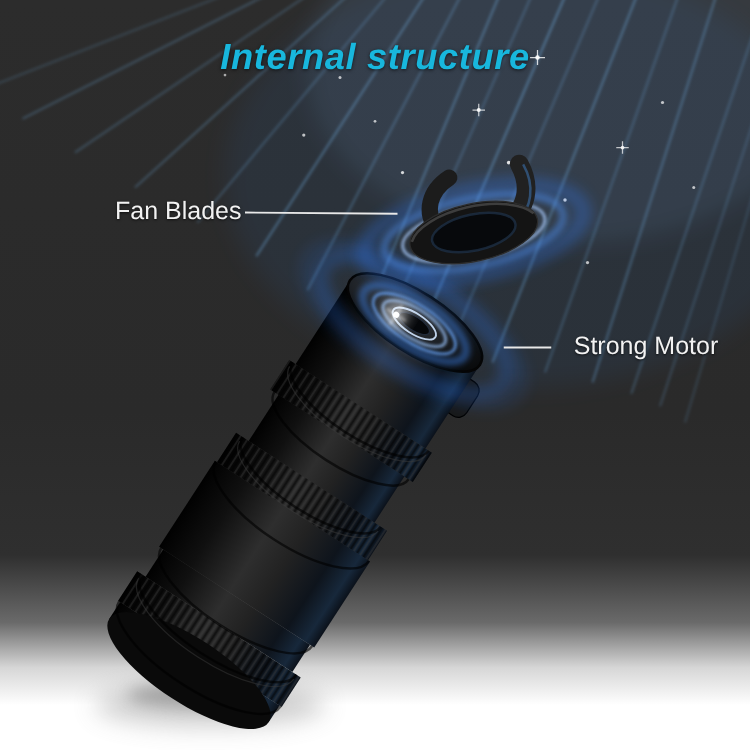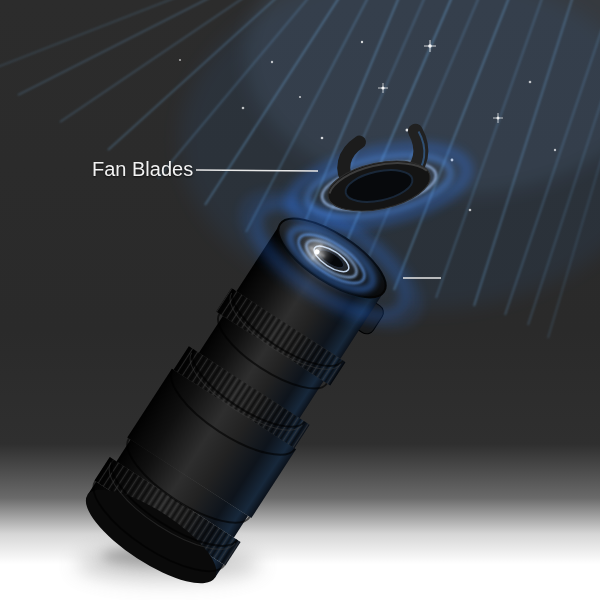--- a/index.html
+++ b/index.html
@@ -178,14 +178,16 @@
       <ellipse rx="52" ry="23" fill="#141414" stroke="#2c2c2c"></ellipse>
       <path d="M -50 -3 A 52 23 0 0 1 50 -5" stroke="#474747" stroke-width="2" fill="none" opacity="0.8"></path>
       <ellipse rx="34" ry="14.5" fill="#07090c"></ellipse>
       <ellipse rx="34" ry="14.5" fill="none" stroke="#1d2e44" stroke-width="2" opacity="0.8"></ellipse>
     </g>
 
     <line x1="196" y1="170" x2="318" y2="171" stroke="#e8e8e8" stroke-width="1.5"></line>
     <line x1="403" y1="278" x2="441" y2="278" stroke="#e8e8e8" stroke-width="1.5"></line>
   </svg>
 
+  <div class="title">Internal structure</div>
   <div class="callout fan">Fan Blades</div>
+  <div class="callout motor">Strong Motor</div>
 </div>
 
 </body></html>

